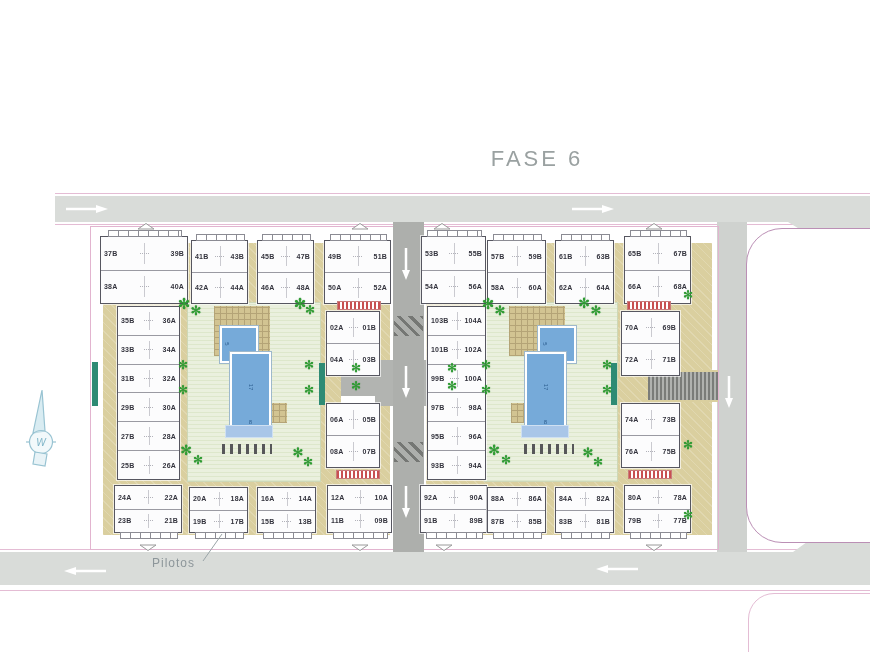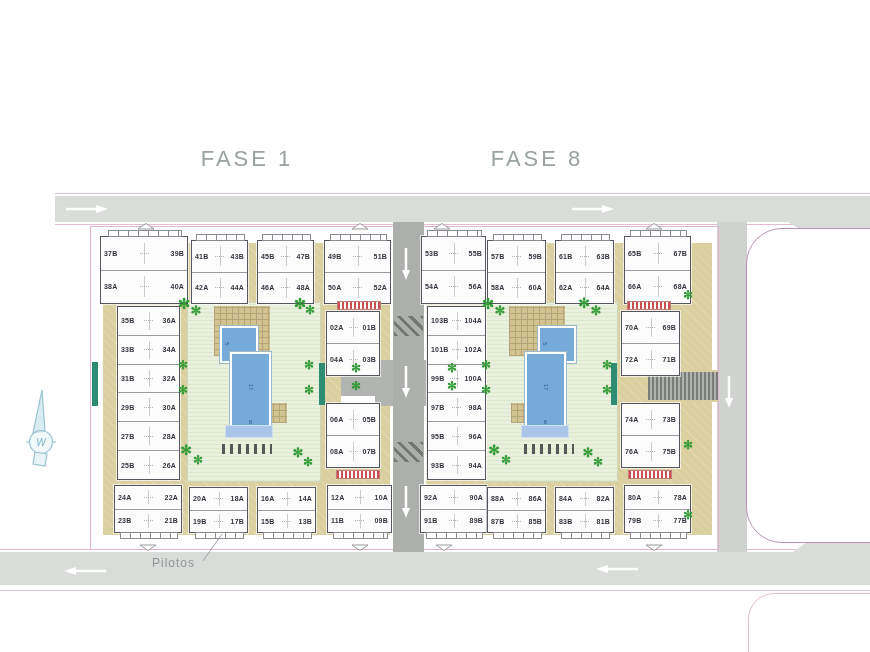--- a/index.html
+++ b/index.html
@@ -62,22 +62,21 @@
   .title{position:absolute;width:160px;text-align:center;color:#9aa1a1;font-size:22px;
          letter-spacing:3px;font-weight:400;}
   .pilotos{position:absolute;color:#8d969a;font-size:12px;letter-spacing:1px;}
   .overlay{position:absolute;left:0;top:0;pointer-events:none;}
 </style>
 </head>
 <body>
 
 <div class="stage">
 
-  <div class="title" style="left:167px;top:146px;">FASE 1</div>
-  <div class="title" style="left:457px;top:146px;">FASE 8</div>
+  <div class="title" style="left:457px;top:146px;">FASE 6</div>
 
   <div class="pinkline" style="left:55px;top:193px;width:815px;"></div>
   <div class="road" style="left:55px;top:196px;width:815px;height:26px;"></div>
   <div class="pinkline" style="left:55px;top:224px;width:815px;"></div>
   <div class="shoulder-tr" style="left:788px;top:222px;width:82px;height:11px;"></div>
 
   <div class="pinkline" style="left:0;top:549px;width:870px;"></div>
   <div class="road" style="left:0;top:552px;width:870px;height:33px;"></div>
   <div class="pinkline" style="left:0;top:590px;width:870px;"></div>
   <div class="shoulder-br" style="left:793px;top:541px;width:77px;height:11px;"></div>

